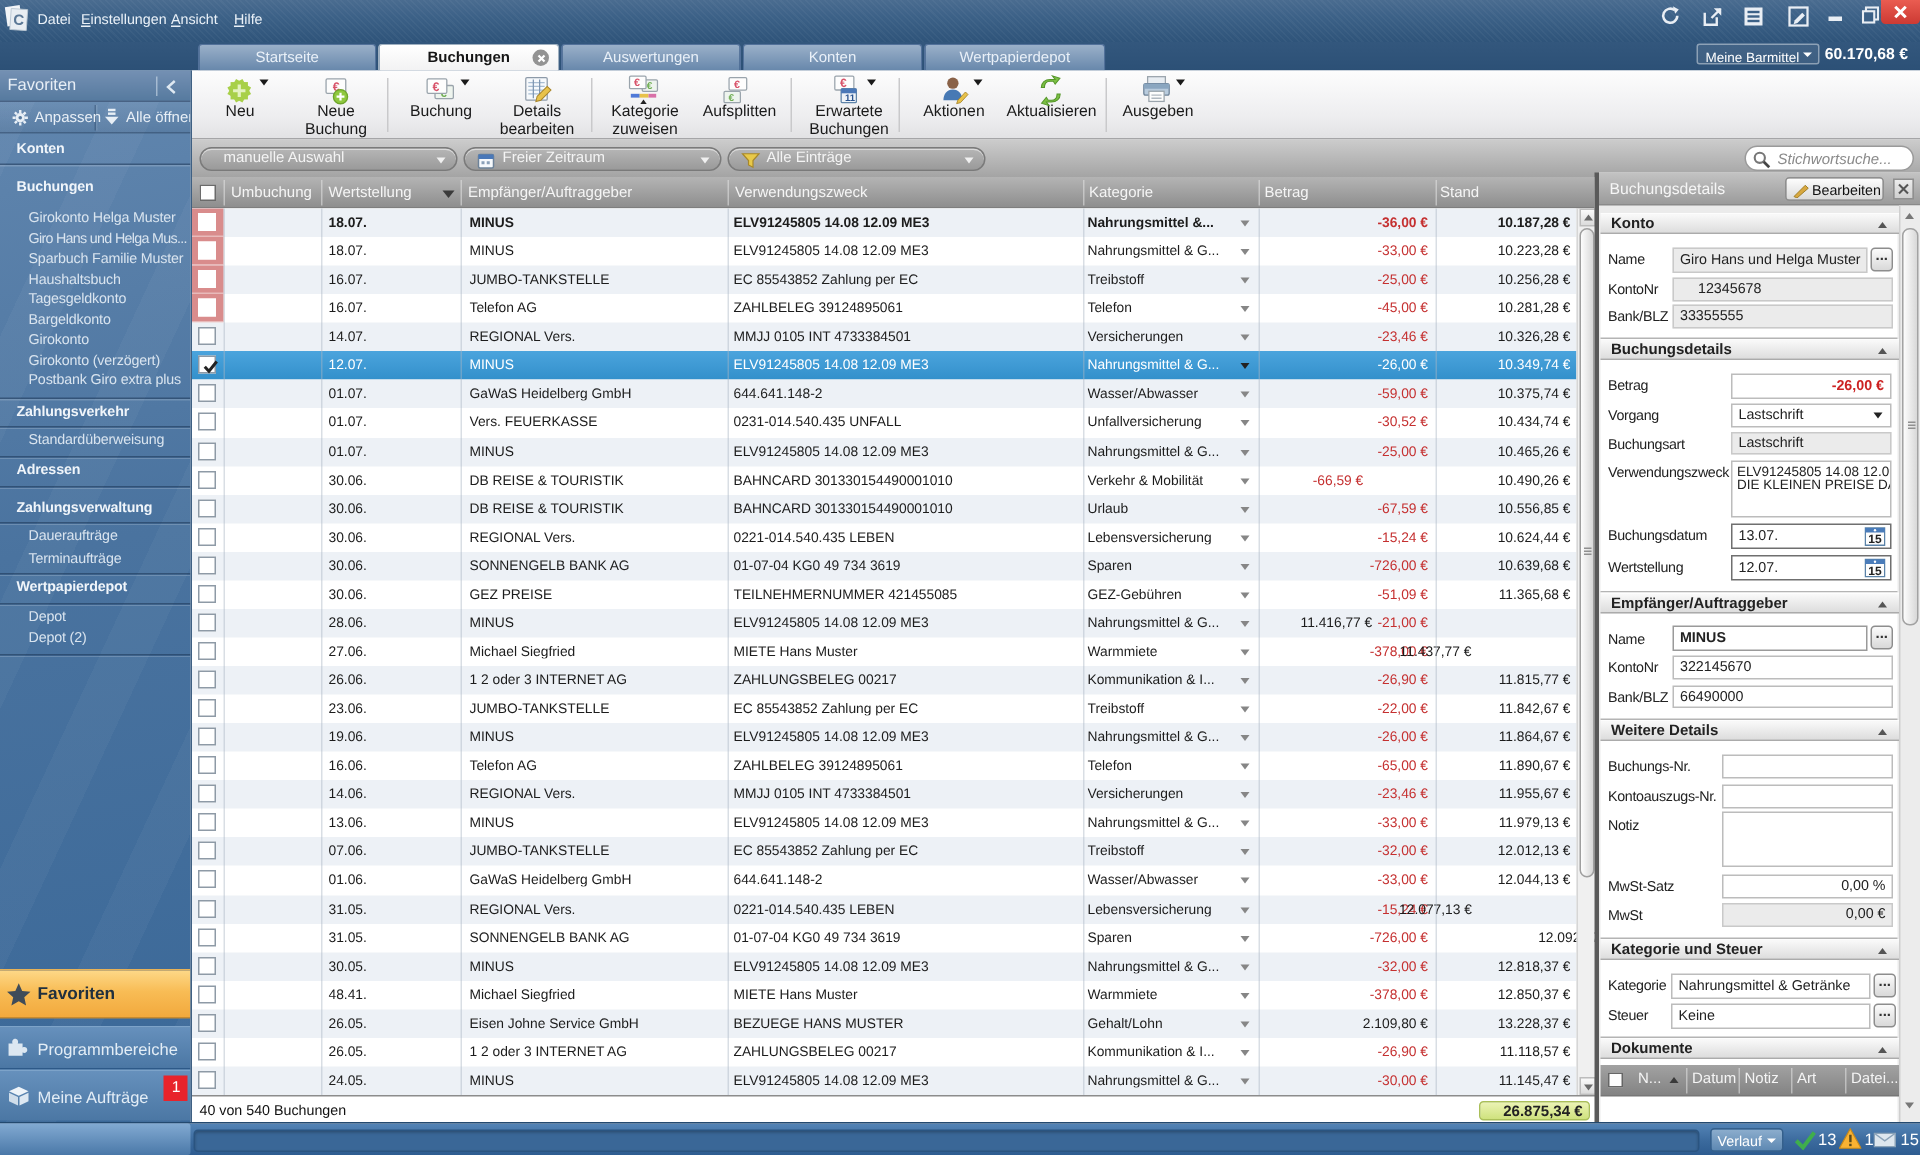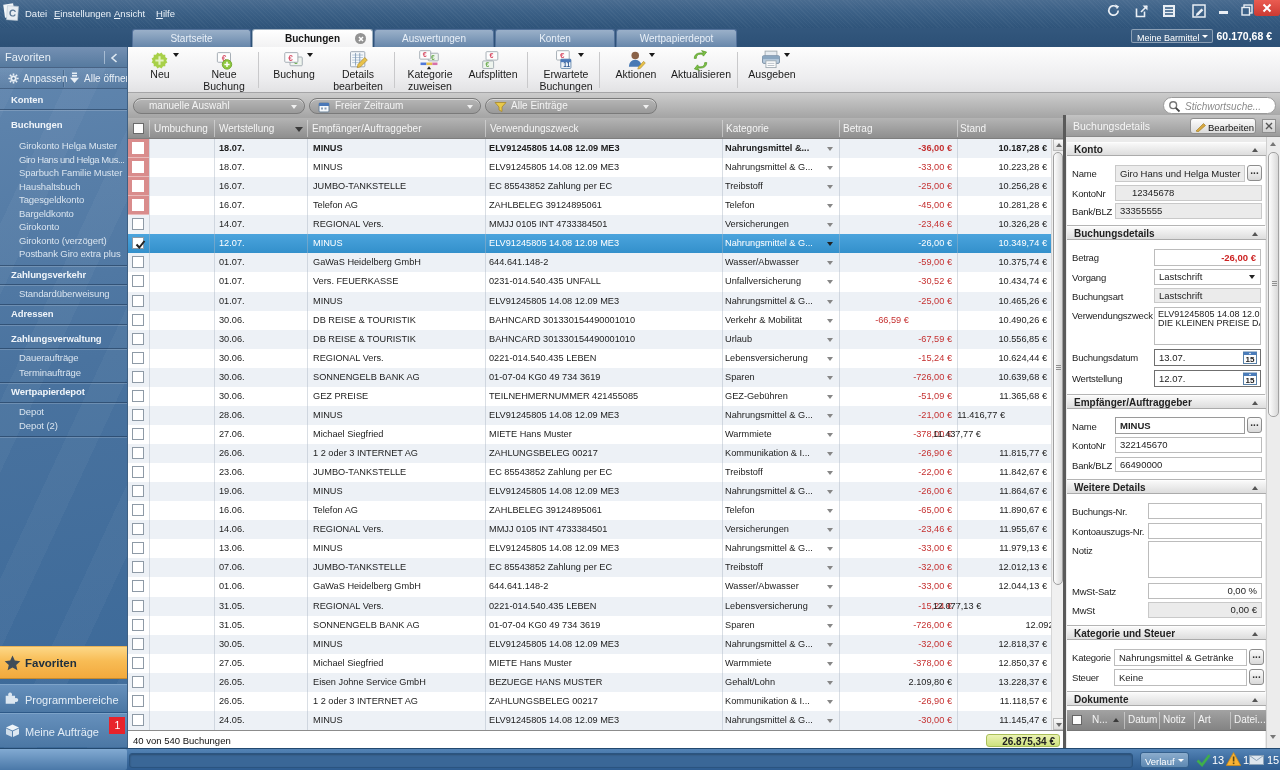--- a/index.html
+++ b/index.html
@@ -502,21 +502,21 @@
 <div class="row alt" style="top:266.90px;">
       <div class="cb">
         <span class="ckb"></span>
       </div>
       <span class="cell" style="left:91px">28.06.</span>
       <span class="cell" style="left:185px;width:170px">MINUS</span>
       <span class="cell" style="left:361px;width:230px">ELV91245805 14.08 12.09 ME3</span>
       <span class="cell" style="left:597px;width:100px">Nahrungsmittel &amp; G...</span>
       <div class="kar"></div>
       <span class="cell neg" style="left:704px;width:120px;text-align:right">-21,00 €</span>
-      <span class="cell" style="left:697px;width:180px;text-align:right">11.416,77 €</span>
+      <span class="cell" style="left:739px;width:180px;text-align:left">11.416,77 €</span>
     </div>
 <div class="row" style="top:285.97px;">
       <div class="cb">
         <span class="ckb"></span>
       </div>
       <span class="cell" style="left:91px">27.06.</span>
       <span class="cell" style="left:185px;width:170px">Michael Siegfried</span>
       <span class="cell" style="left:361px;width:230px">MIETE Hans Muster</span>
       <span class="cell" style="left:597px;width:100px">Warmmiete</span>
       <div class="kar"></div>
@@ -652,21 +652,21 @@
       <span class="cell" style="left:361px;width:230px">ELV91245805 14.08 12.09 ME3</span>
       <span class="cell" style="left:597px;width:100px">Nahrungsmittel &amp; G...</span>
       <div class="kar"></div>
       <span class="cell neg" style="left:704px;width:120px;text-align:right">-32,00 €</span>
       <span class="cell" style="left:739px;width:180px;text-align:right">12.818,37 €</span>
     </div>
 <div class="row" style="top:514.74px;">
       <div class="cb">
         <span class="ckb"></span>
       </div>
-      <span class="cell" style="left:91px">27.05.</span>
+      <span class="cell" style="left:91px">48.41.</span>
       <span class="cell" style="left:185px;width:170px">Michael Siegfried</span>
       <span class="cell" style="left:361px;width:230px">MIETE Hans Muster</span>
       <span class="cell" style="left:597px;width:100px">Warmmiete</span>
       <div class="kar"></div>
       <span class="cell neg" style="left:704px;width:120px;text-align:right">-378,00 €</span>
       <span class="cell" style="left:739px;width:180px;text-align:right">12.850,37 €</span>
     </div>
 <div class="row alt" style="top:533.81px;">
       <div class="cb">
         <span class="ckb"></span>

